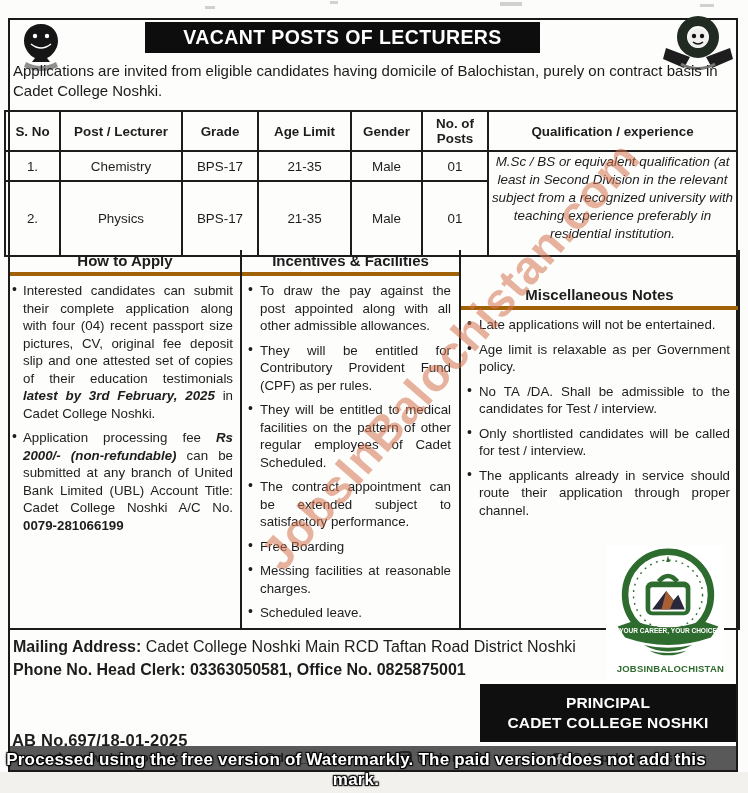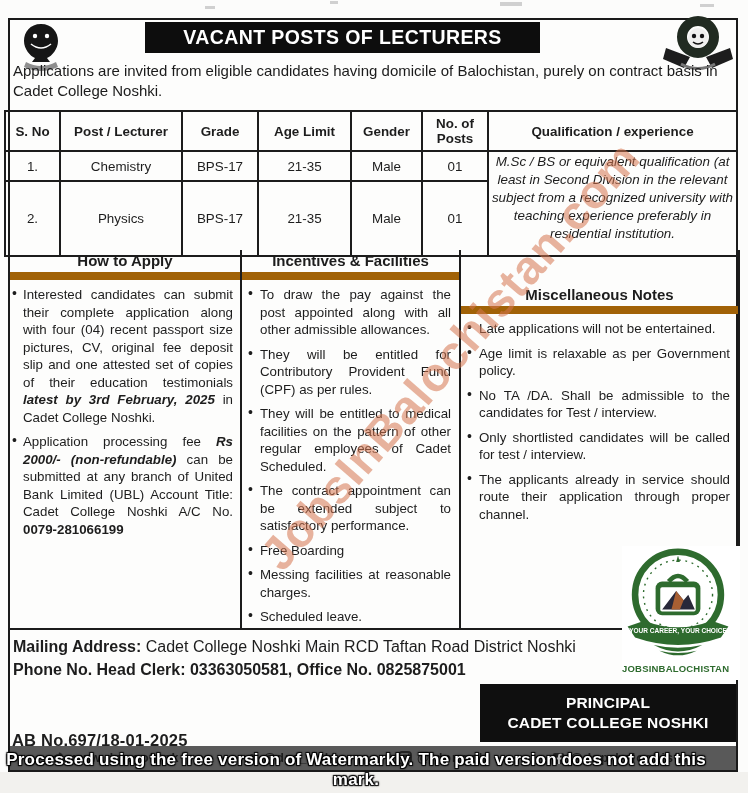--- a/index.html
+++ b/index.html
@@ -19,36 +19,36 @@
   table.posts tr.r1 td{height:26px;}
   table.posts tr.r2 td{height:71px;}
   td.qual{text-align:justify;vertical-align:top;padding:3px 8px 2px 8px;font-size:13.2px;line-height:18px;font-style:italic;}
 
   .columns{position:absolute;left:8px;top:250px;width:732px;height:380px;box-sizing:border-box;
     border:2px solid #1c1c1c;border-top:none;display:flex;background:transparent;}
   .col{box-sizing:border-box;}
   .col-1{width:232px;border-right:2px solid #1c1c1c;}
   .col-2{width:219px;border-right:2px solid #1c1c1c;}
   .col-3{flex:1;margin-top:34px;}
-  .col-title{font-weight:bold;font-size:15px;text-align:center;padding:2px 0 3px 0;border-bottom:8px solid #a16207;}
+  .col-title{font-weight:bold;font-size:15px;text-align:center;padding:2px 0 3px 0;border-bottom:4px solid #a16207;}
   .col ul{margin:6px 0 0 0;padding:0 8px 0 18px;list-style:none;}
   .col-1 ul{padding-left:13px;padding-right:7px;}
   .col li{position:relative;text-align:justify;font-size:13.3px;line-height:17.5px;margin-bottom:7px;}
   .col li::before{content:"\2022";position:absolute;left:-11px;top:-1px;font-size:14px;}
   .col-2 li::before,.col-3 li::before{left:-12px;}
 
   .mailing{position:absolute;left:13px;top:635px;width:640px;font-size:16px;line-height:23px;}
   .mailing .lbl{font-weight:bold;}
   .phone-line{font-weight:bold;}
   .ab-no{position:absolute;left:12px;top:731px;font-size:16.5px;font-weight:bold;letter-spacing:.2px;}
   .principal-box{position:absolute;left:480px;top:684px;width:256px;height:58px;background:#0f0f0f;color:#fff;
     display:flex;flex-direction:column;align-items:center;justify-content:center;font-weight:bold;font-size:15.5px;line-height:20px;letter-spacing:.2px;}
 
-  .jobs-logo{position:absolute;left:622px;top:546px;width:118px;height:134px;background:#fff;
-    display:flex;flex-direction:column;align-items:flex-start;z-index:20;}
+  .jobs-logo{position:absolute;left:606px;top:546px;width:118px;height:134px;background:#fff;
+    display:flex;flex-direction:column;align-items:flex-end;z-index:20;}
   .jobs-name{font-size:9.5px;font-weight:bold;color:#2e6b2e;margin-top:1px;letter-spacing:.2px;}
 
   .social-bar{position:absolute;left:10px;top:746px;width:726px;height:24px;background:#595959;
     display:flex;align-items:center;justify-content:space-around;padding:0 8px;box-sizing:border-box;z-index:10;}
   .social-item{display:flex;align-items:center;gap:5px;color:#1e1e1e;font-weight:bold;font-size:12.5px;letter-spacing:1px;white-space:nowrap;}
 
   .below-frame{position:absolute;left:0;top:772px;width:748px;height:21px;background:#f2f1ee;}
 
   .diag-watermark{position:absolute;left:120px;top:328px;width:660px;text-align:center;
     font-size:47px;font-weight:bold;color:rgba(213,116,78,0.55);transform:rotate(-49deg);

